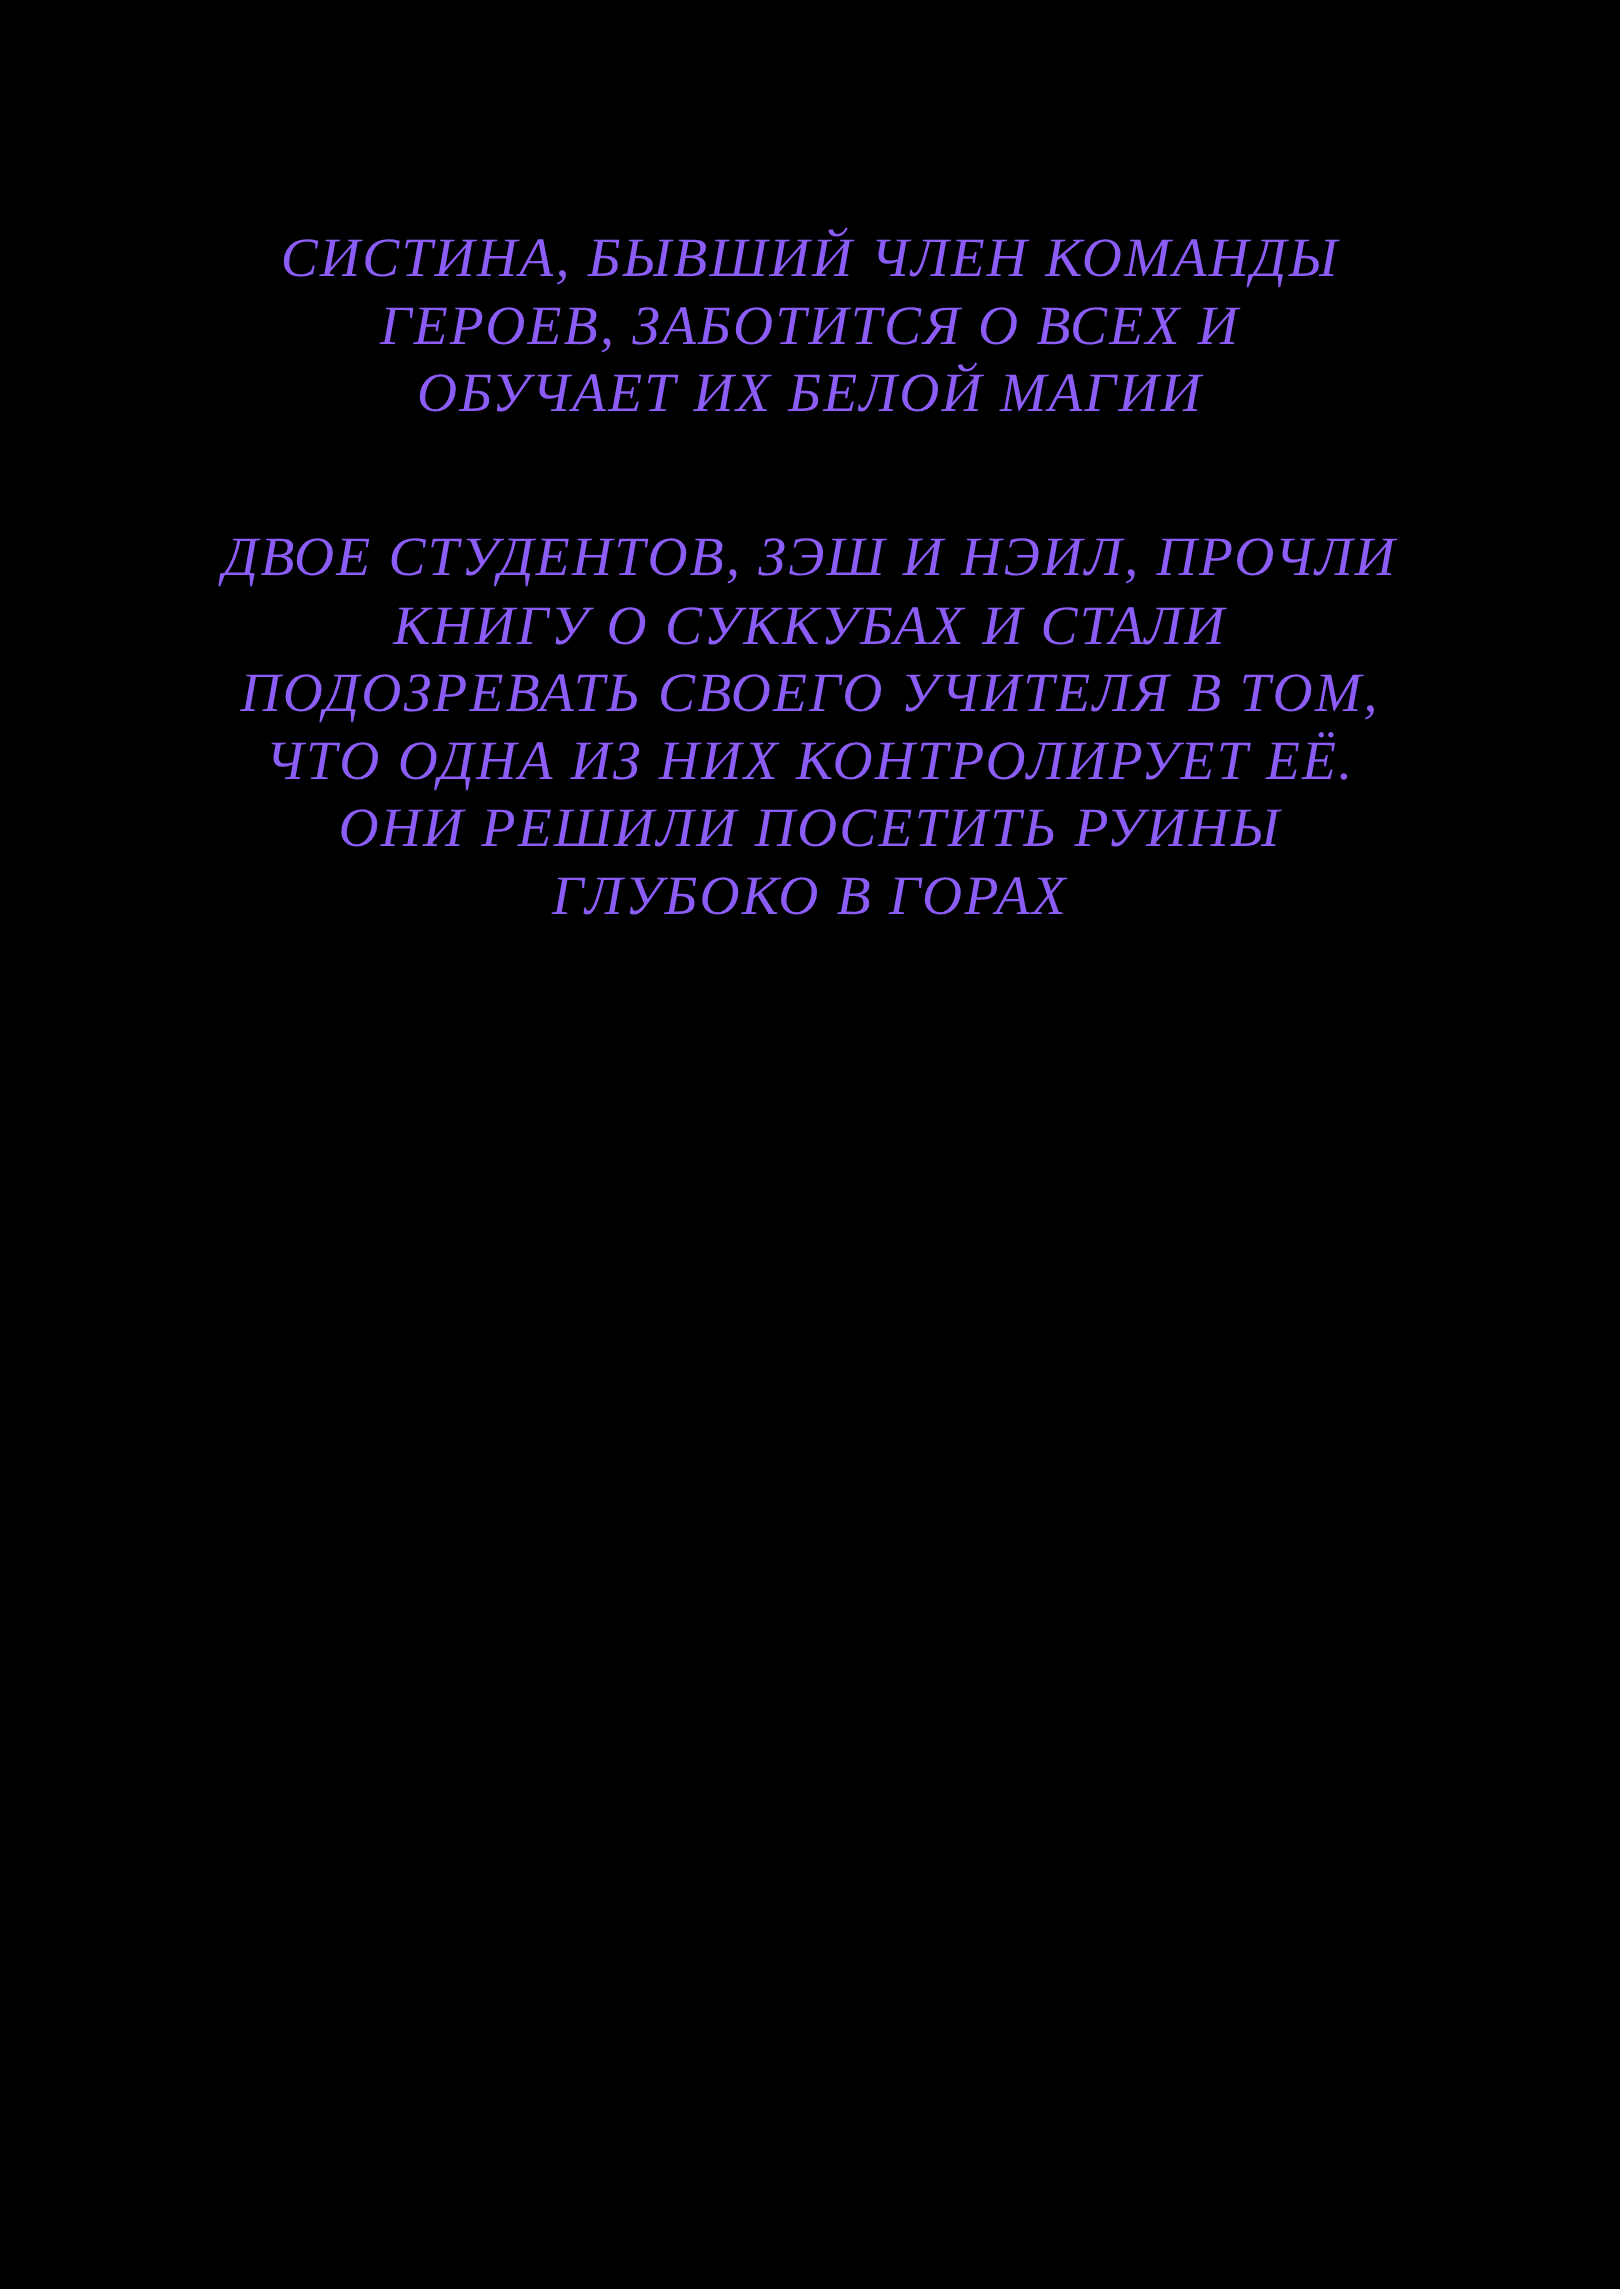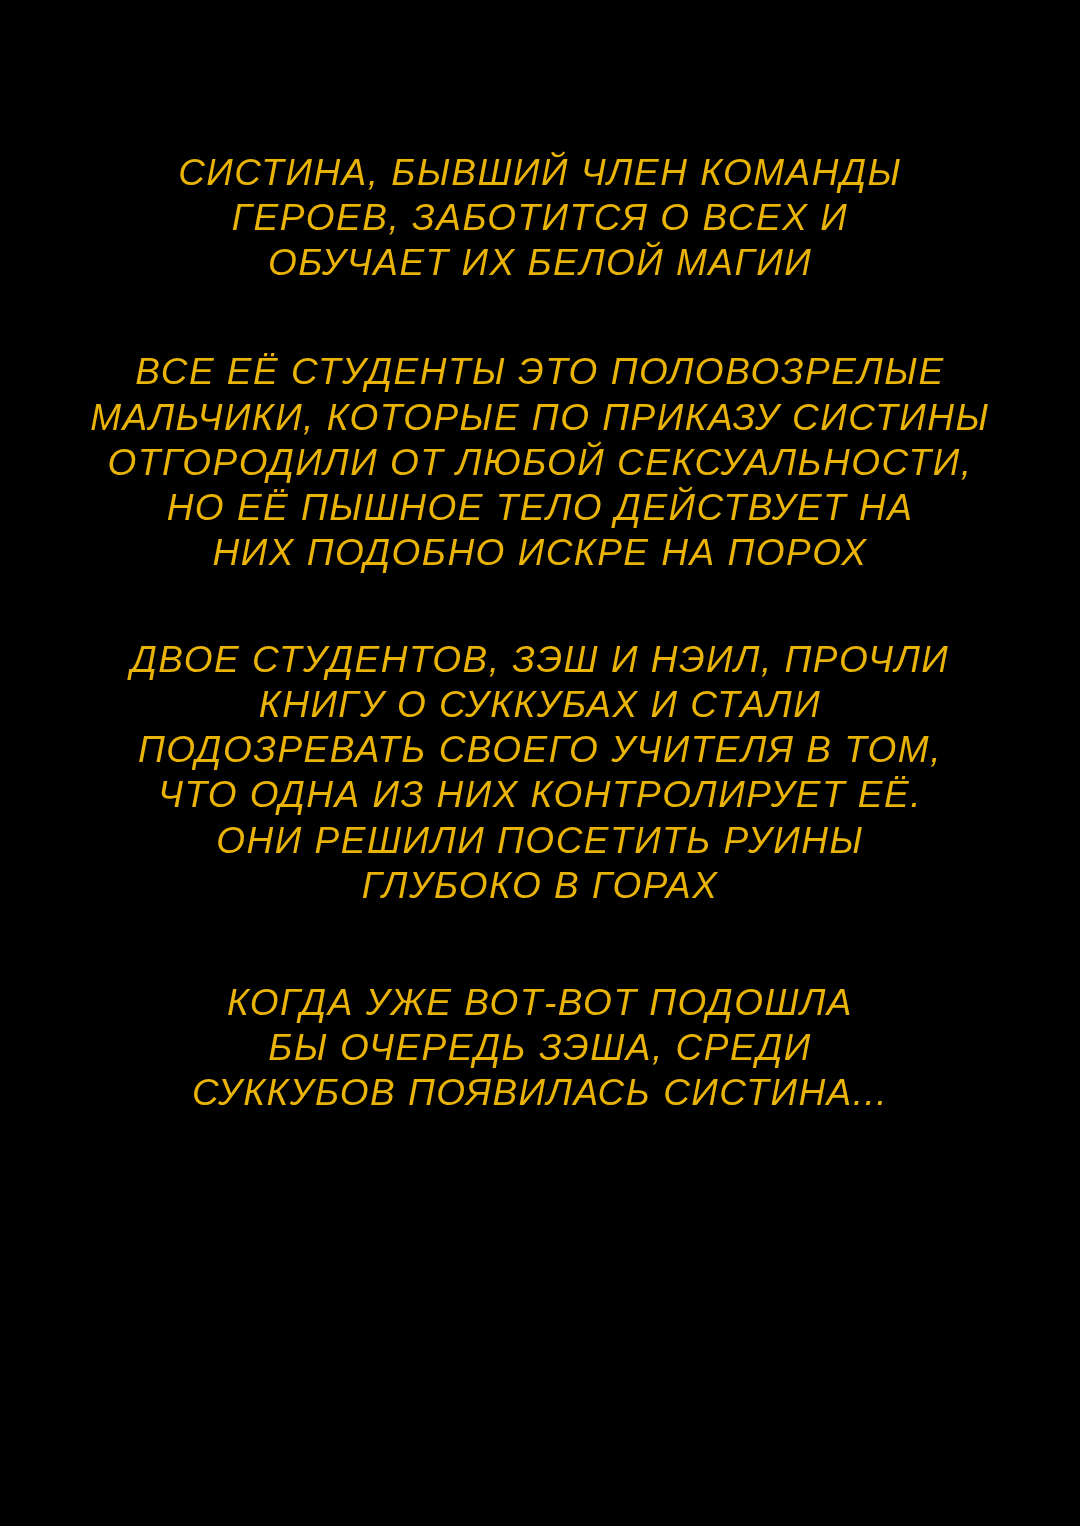--- a/index.html
+++ b/index.html
@@ -20,22 +20,22 @@
     top: 150px;
     left: 0;
     width: 1080px;
     display: flex;
     flex-direction: column;
     align-items: center;
   }
   .para {
     width: 960px;
     text-align: center;
-    color: #eab308;
-    font-family: Liberation Sans, sans-serif;
+    color: #8b5cf6;
+    font-family: Liberation Serif, serif;
     font-weight: 400;
     font-style: italic;
     letter-spacing: 1.5px;
     line-height: 1.22;
     text-transform: uppercase;
     white-space: pre-line;
     margin: 0;
   }
   .p1 { font-size: 37px; margin-bottom: 64px; }
   .p2 { font-size: 37px; margin-bottom: 62px; }
@@ -44,28 +44,20 @@
   .p5 { font-size: 37px; margin-bottom: 0; }
 </style>
 </head>
 <body>
 
 <div class="page">
   <div class="text-stack">
     <p class="para p1">Систина, бывший член команды
 героев, заботится о всех и
 обучает их белой магии</p>
-    <p class="para p2">Все её студенты это половозрелые
-мальчики, которые по приказу Систины
-отгородили от любой сексуальности,
-но её пышное тело действует на
-них подобно искре на порох</p>
     <p class="para p3">Двое студентов, Зэш и Нэил, прочли
 книгу о суккубах и стали
 подозревать своего учителя в том,
 что одна из них контролирует её.
 Они решили посетить руины
 глубоко в горах</p>
-    <p class="para p5">Когда уже вот-вот подошла
-бы очередь Зэша, среди
-суккубов появилась Систина...</p>
   </div>
 </div>
 
 </body></html>

